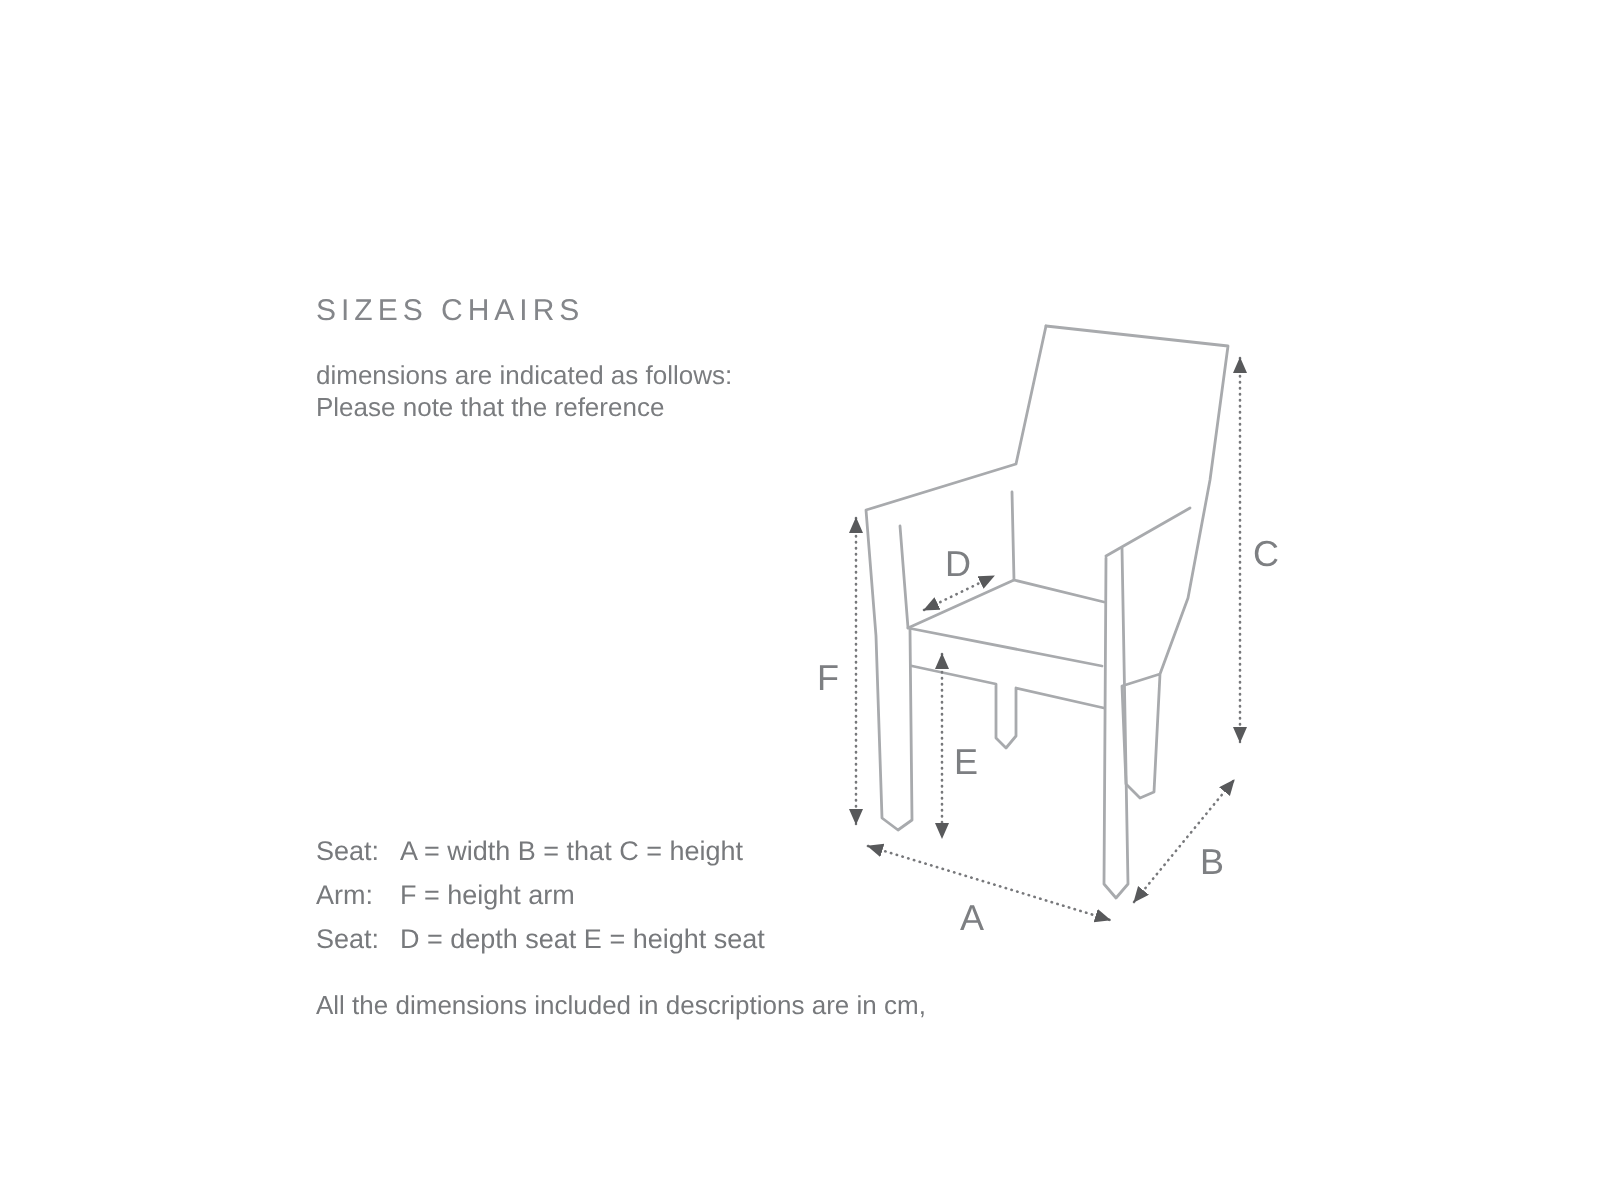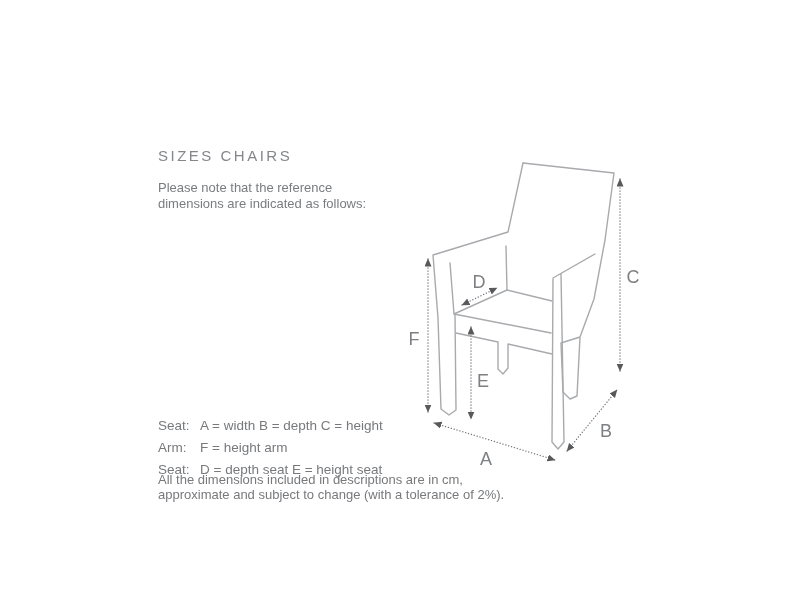--- a/index.html
+++ b/index.html
@@ -15,35 +15,35 @@
   .intro {
     position:absolute; left:158px; top:180px;
     font-size:13px; line-height:16px; color:#7a7c7f;
   }
   .legend {
     position:absolute; left:158px; top:415px;
     font-size:13.5px; line-height:22px; color:#77797c;
   }
   .legend .lab { display:inline-block; width:42px; }
   .footnote {
-    position:absolute; left:158px; top:472px;
+    position:absolute; left:158px; top:495px;
     font-size:13px; line-height:15px; color:#77797c;
   }
   svg.diagram { position:absolute; left:0; top:0; }
 </style>
 </head>
 <body>
 
 <div class="stage">
 
   <div class="title">SIZES CHAIRS</div>
 
   <div class="intro">
+    <div>dimensions are indicated as follows:</div>
     <div>Please note that the reference</div>
-    <div>dimensions are indicated as follows:</div>
   </div>
 
   <svg class="diagram" width="800" height="600" viewBox="0 0 800 600">
     <defs>
       <marker id="ah" orient="auto-start-reverse" markerWidth="9" markerHeight="8" refX="7.5" refY="3.5" markerUnits="userSpaceOnUse">
         <path d="M0,0 L8,3.5 L0,7 Z" fill="#58595b"></path>
       </marker>
     </defs>
 
     <g fill="none" stroke="#a8aaad" stroke-width="1.4" stroke-linejoin="round" stroke-linecap="round">
@@ -79,28 +79,27 @@
       <text x="606" y="437">B</text>
       <text x="633" y="283">C</text>
       <text x="479" y="288">D</text>
       <text x="483" y="387">E</text>
       <text x="414" y="345">F</text>
     </g>
   </svg>
 
   <div class="legend">
     <div>
-      <span class="lab">Seat:</span><span>A = width B = depth C = height</span>
+      <span class="lab">Seat:</span><span>A = width B = that C = height</span>
     </div>
     <div>
       <span class="lab">Arm:</span><span>F = height arm</span>
     </div>
     <div>
       <span class="lab">Seat:</span><span>D = depth seat E = height seat</span>
     </div>
   </div>
 
   <div class="footnote">
     <div>All the dimensions included in descriptions are in cm,</div>
-    <div>approximate and subject to change (with a tolerance of 2%).</div>
   </div>
 
 </div>
 
 </body></html>

